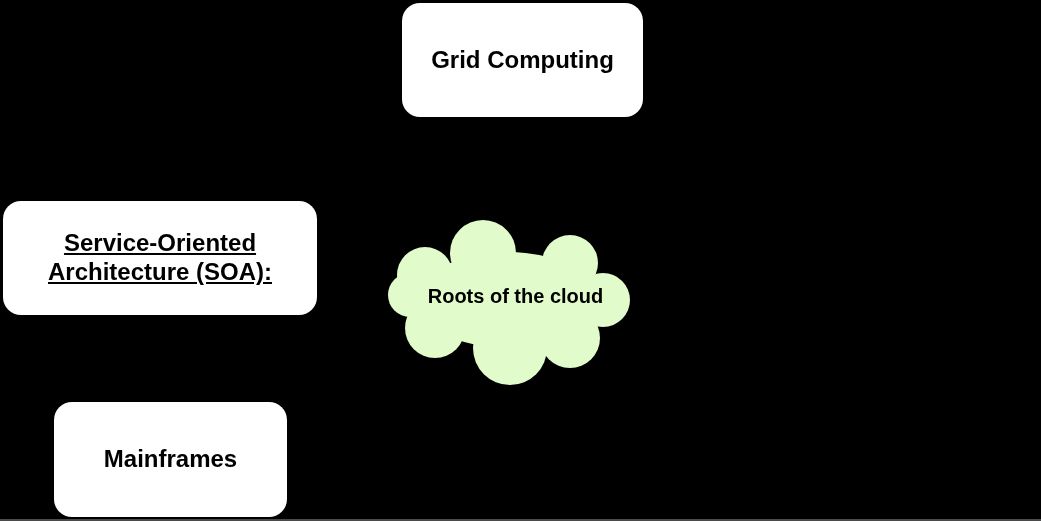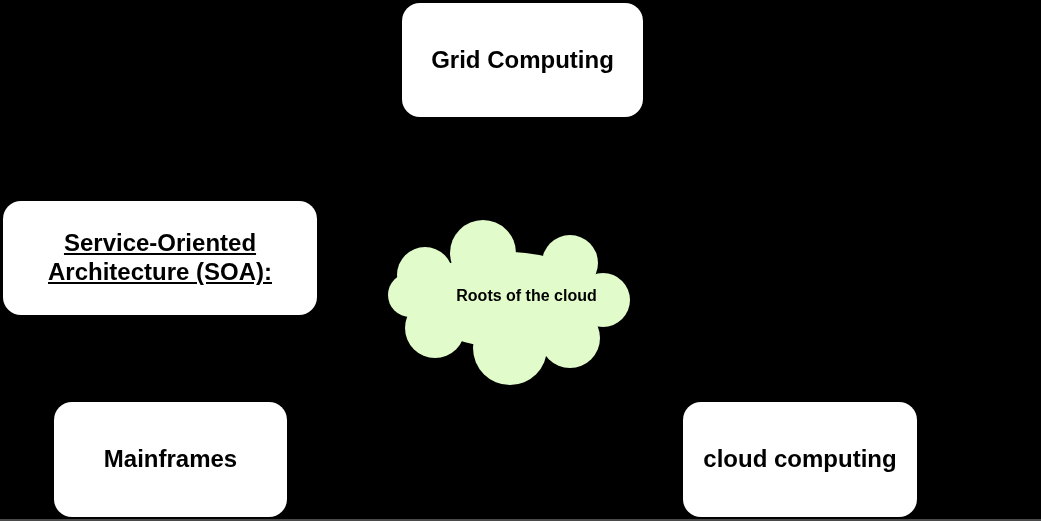--- a/index.html
+++ b/index.html
@@ -45,29 +45,29 @@
     width: 245px;
     height: 170px;
   }
   .cloud-wrap svg {
     position: absolute;
     left: 0;
     top: 0;
   }
   .cloud-label {
     position: absolute;
-    left: 16px;
+    left: 5px;
     top: 0;
     width: 245px;
     height: 162px;
     display: flex;
     align-items: center;
     justify-content: center;
     font-weight: 700;
-    font-size: 16px;
+    font-size: 20px;
     color: #000000;
     pointer-events: none;
   }
   .bottom-edge {
     position: absolute;
     left: 0;
     bottom: 0;
     width: 100%;
     height: 2px;
     background: #4a4a4a;
@@ -84,23 +84,20 @@
 
   <div class="node node-left">
     <span>Service-Oriented Architecture (SOA):</span>
   </div>
 
 
   <div class="node node-bleft">
     <span>Mainframes</span>
   </div>
 
-  <div class="node node-bright">
-    <span>cloud computing</span>
-  </div>
 
   <div class="cloud-wrap">
     <svg width="245" height="170" viewBox="0 0 245 170">
       <circle cx="95" cy="38" r="33" fill="#e1fbca"></circle>
       <circle cx="182" cy="48" r="28" fill="#e1fbca"></circle>
       <circle cx="37" cy="60" r="28" fill="#e1fbca"></circle>
       <circle cx="22" cy="80" r="22" fill="#e1fbca"></circle>
       <circle cx="215" cy="85" r="27" fill="#e1fbca"></circle>
       <circle cx="47" cy="113" r="30" fill="#e1fbca"></circle>
       <circle cx="122" cy="133" r="37" fill="#e1fbca"></circle>

